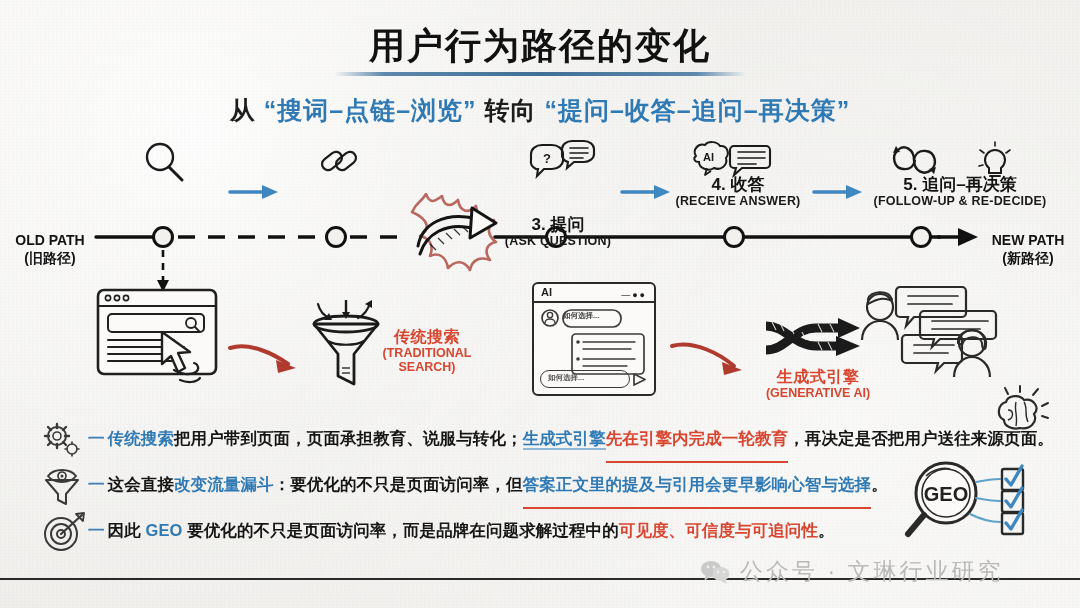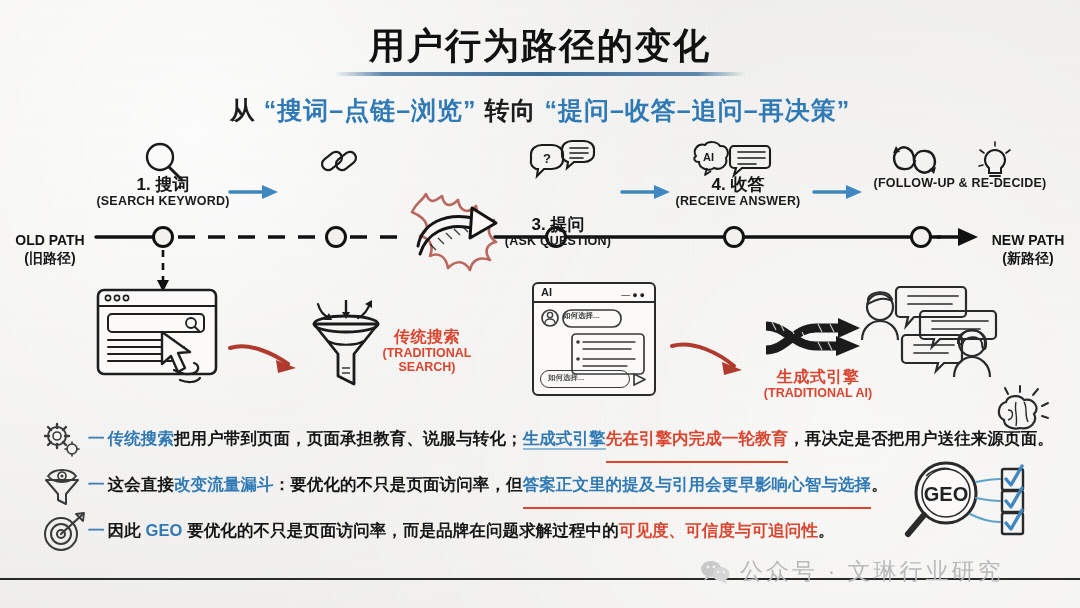--- a/index.html
+++ b/index.html
@@ -107,24 +107,20 @@
 
   <div class="abs pathlabel" style="left:978px;top:224px;width:100px;">
     <div>NEW PATH</div>
     <div>(新路径)</div>
   </div>
 
   <svg class="abs" style="left:140px;top:140px;" width="50" height="42">
     <circle cx="20" cy="17" r="13" fill="none" stroke="#1b1b1b" stroke-width="2.4"></circle>
     <line x1="29" y1="27" x2="42" y2="40" stroke="#1b1b1b" stroke-width="3" stroke-linecap="round"></line>
   </svg>
-  <div class="abs step" style="left:78px;top:176px;">
-    <div class="cn">1. 搜词</div>
-    <div class="en">(SEARCH KEYWORD)</div>
-  </div>
 
   <svg class="abs arrow-blue" style="left:228px;top:182px;">
     <line x1="2" y1="10" x2="38" y2="10" stroke="#3f87c0" stroke-width="3.6" stroke-linecap="round"></line>
     <path d="M34,3 L50,10 L34,17 Z" fill="#3f87c0"></path>
   </svg>
 
   <svg class="abs" style="left:318px;top:142px;" width="44" height="38">
     <rect x="3" y="13" width="22" height="12" rx="6" fill="none" stroke="#1b1b1b" stroke-width="2.2" transform="rotate(-38 14 19)"></rect>
     <rect x="17" y="13" width="22" height="12" rx="6" fill="none" stroke="#1b1b1b" stroke-width="2.2" transform="rotate(-38 28 19)"></rect>
   </svg>
@@ -198,20 +194,21 @@
     <path d="M14,28 a10,10 0 1 1 12,0 v5 h-12 z" fill="none" stroke="#1b1b1b" stroke-width="2"></path>
     <line x1="15" y1="36" x2="25" y2="36" stroke="#1b1b1b" stroke-width="2" stroke-linecap="round"></line>
     <g stroke="#1b1b1b" stroke-width="1.6" stroke-linecap="round">
       <line x1="20" y1="2" x2="20" y2="6"></line>
         <line x1="5" y1="10" x2="9" y2="13"></line>
       <line x1="35" y1="10" x2="31" y2="13"></line>
         <line x1="4" y1="26" x2="8" y2="25"></line>
     </g>
   </svg>
   <div class="abs step" style="left:840px;top:176px;width:240px;">
+    <div class="cn">5. 追问–再决策</div>
     <div class="en">(FOLLOW-UP &amp; RE-DECIDE)</div>
   </div>
 
   <svg class="abs" style="left:152px;top:250px;" width="24" height="46">
     <line x1="11" y1="0" x2="11" y2="32" stroke="#111" stroke-width="2.6" stroke-dasharray="7 6"></line>
     <path d="M5,30 L11,42 L17,30 Z" fill="#111"></path>
   </svg>
 
   <svg class="abs" style="left:96px;top:288px;" width="130" height="105">
     <rect x="2" y="2" width="118" height="84" rx="6" fill="#fbfaf8" stroke="#1f1f1f" stroke-width="2.6"></rect>
@@ -307,21 +304,21 @@
       <line x1="30" y1="14" x2="34" y2="22"></line>
         <line x1="42" y1="20" x2="46" y2="28"></line>
       <line x1="58" y1="30" x2="62" y2="38"></line>
         <line x1="68" y1="30" x2="72" y2="38"></line>
       <line x1="58" y1="12" x2="62" y2="20"></line>
         <line x1="70" y1="12" x2="74" y2="20"></line>
     </g>
   </svg>
   <div class="abs redlabel" style="left:748px;top:368px;width:140px;">
     <div class="cn">生成式引擎</div>
-    <div class="en">(TRADITIONAL AI)</div>
+    <div class="en">(GENERATIVE AI)</div>
   </div>
 
   <svg class="abs" style="left:852px;top:285px;" width="225" height="110">
 
     <circle cx="28" cy="22" r="13" fill="none" stroke="#2a2a2a" stroke-width="2.2"></circle>
     <path d="M16,14 C18,6 36,4 40,14 C40,18 36,12 28,14 C22,15 18,18 16,19 Z" fill="none" stroke="#2a2a2a" stroke-width="2"></path>
     <path d="M10,55 C10,42 20,36 28,36 C36,36 46,42 46,55" fill="none" stroke="#2a2a2a" stroke-width="2.2"></path>
 
     <circle cx="120" cy="58" r="13" fill="none" stroke="#2a2a2a" stroke-width="2.2"></circle>
     <path d="M106,58 C104,42 136,40 134,60 C134,66 130,66 130,58 C128,50 112,50 110,60 Z" fill="none" stroke="#2a2a2a" stroke-width="2"></path>

